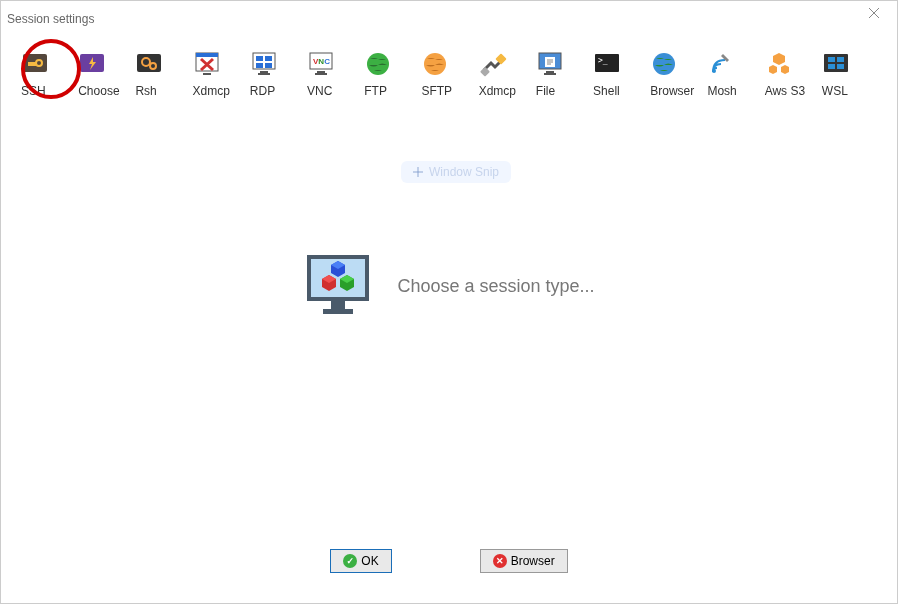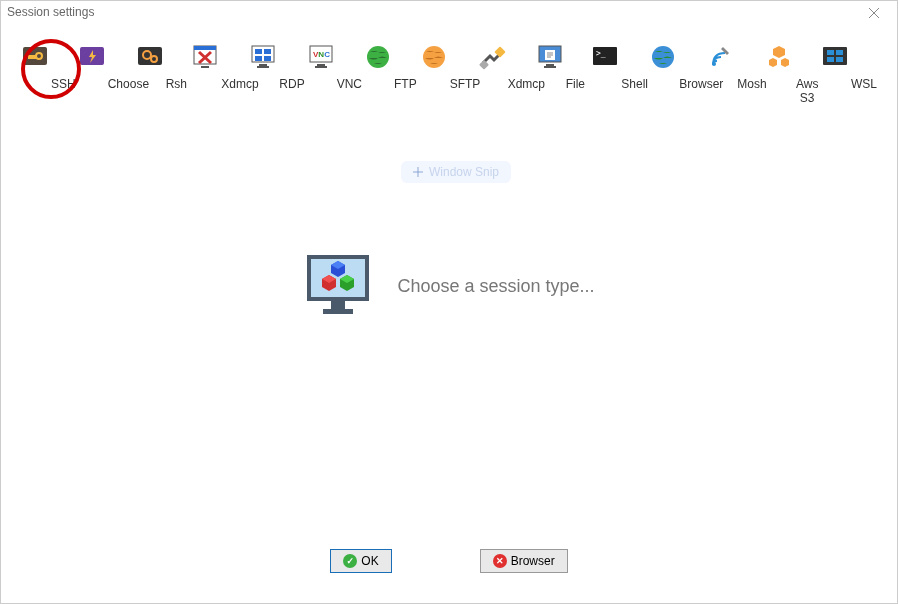--- a/index.html
+++ b/index.html
@@ -13,20 +13,21 @@
       position: relative;
       overflow: hidden;
     }
     .titlebar {
       height: 22px;
       display: flex;
       align-items: center;
       padding: 0 6px;
       color: #666;
       font-size: 12px;
+      margin-top: 7px;
     }
     .close-btn {
       position: absolute;
       top: 2px;
       right: 8px;
       width: 30px;
       height: 20px;
       display: flex;
       align-items: center;
       justify-content: center;
@@ -53,21 +54,20 @@
       height: 28px;
       display: flex;
       align-items: center;
       justify-content: center;
       margin-bottom: 6px;
     }
     .tool-label {
       font-size: 12px;
       color: #333;
       text-align: center;
-      margin-left: 30px;
     }
     .highlight-circle {
       position: absolute;
       top: 38px;
       left: 20px;
       width: 60px;
       height: 60px;
       border: 4px solid #d00000;
       border-radius: 50%;
       pointer-events: none;

